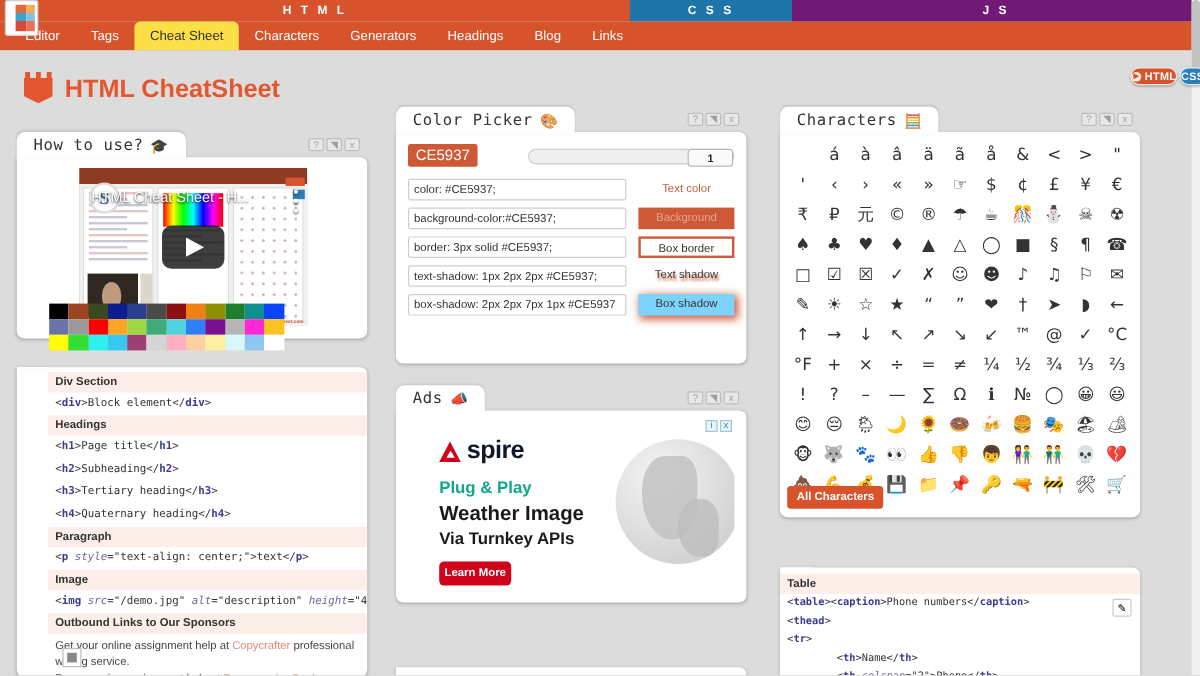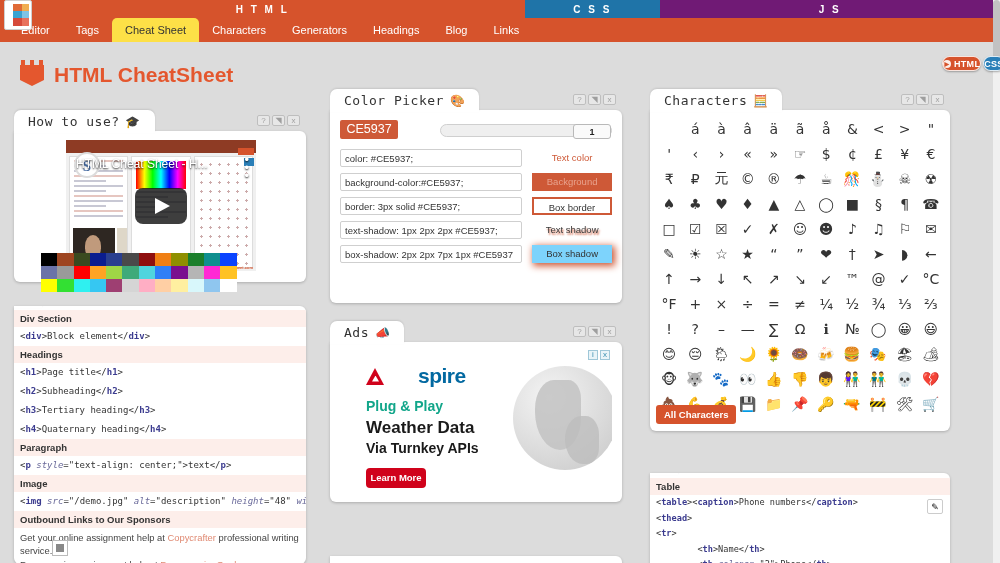--- a/index.html
+++ b/index.html
@@ -94,21 +94,21 @@
   .vid-kebab span{display:block;}
   .vid-tr1{ position:absolute; right:2px; top:8px; width:16px; height:7px; background:#d6532c;}
   .vid-tr2{ position:absolute; right:2px; top:18px; width:10px; height:8px; background:#2a7fb8;}
   .play { position:absolute; left:50%; top:50%; transform:translate(-50%,-50%); width:52px; height:36px;
       background:rgba(20,20,20,.82); border-radius:8px; }
   .play:after { content:""; position:absolute; left:20px; top:10px; border-left:15px solid #fff;
       border-top:8px solid transparent; border-bottom:8px solid transparent; }
   .vid-wm { position:absolute; right:3px; bottom:1px; font-size:4px; color:#d6532c; font-weight:bold;}
 
   
-  #tags { left:14px; top:306px; width:292px; height:258px; overflow:hidden; }
+  #tags { left:14px; top:306px; width:292px; height:258px; overflow:hidden;padding-left:26px; }
   .taghdr { background:#fdeeea; color:#333; font-size:9.5px; font-weight:bold; padding:3px 6px; }
   .tagcode { font-family:"DejaVu Sans Mono","Liberation Mono",monospace; font-size:9px;
       color:#333; padding:3px 6px; line-height:13px; white-space:nowrap; }
   .tagcode .tg { color:#3b3b8f; font-weight:bold; }
   .tagcode .at { color:#6a6a9a; font-style:italic; }
   .sponsor { font-size:9.4px; color:#444; line-height:13.3px; padding:3px 6px; }
   .sponsor a { color:#e08a73; text-decoration:none; }
   .fakebtn { position:absolute; left:38px; bottom:8px; width:16px; height:16px; background:#fff;
       border:1px solid #bbb; }
   .fakebtn:after{content:"";position:absolute;left:3px;top:3px;width:8px;height:8px;background:#888;}
@@ -148,21 +148,21 @@
   .ad-globe:before{content:"";position:absolute;left:22px;top:14px;width:46px;height:70px;
       background:#c2c2c2;border-radius:45% 30% 50% 60%;opacity:.85;}
   .ad-globe:after{content:"";position:absolute;left:52px;top:50px;width:34px;height:48px;
       background:#bdbdbd;border-radius:55% 45% 40% 60%;opacity:.8;}
   .ad-logo { position:absolute; left:26px; top:14px; display:flex; align-items:center; gap:4px; }
   .ad-tri { width:19px; height:17px; position:relative; }
   .ad-tri:before { content:""; position:absolute; left:0; top:0; width:0; height:0;
       border-left:9.5px solid transparent; border-right:9.5px solid transparent; border-bottom:17px solid #d0021b; }
   .ad-tri:after { content:""; position:absolute; left:6px; top:8px; width:7px; height:6px; background:#fff;
       clip-path: polygon(50% 0,100% 100%,0 100%); }
-  .ad-brand { font-size:21px; font-weight:bold; color:#0369a1; letter-spacing:-.5px;margin-left:29px; }
+  .ad-brand { font-size:21px; font-weight:bold; color:#0f172a; letter-spacing:-.5px; }
   .ad-l1 { position:absolute; left:26px; top:48px; font-size:14px; font-weight:bold; color:#12a68a; }
   .ad-l2 { position:absolute; left:26px; top:68px; font-size:17px; font-weight:bold; color:#1a1a1a; }
   .ad-l3 { position:absolute; left:26px; top:90px; font-size:14px; font-weight:bold; color:#1a1a1a; }
   .ad-btn { position:absolute; left:26px; top:118px; width:60px; height:20px; background:#d0021b;
       border-radius:4px; color:#fff; font-size:9.5px; font-weight:bold; text-align:center; line-height:20px;
       cursor:pointer; }
 
   
   #chars { left:650px; top:110px; width:300px; height:321px; }
   .chargrid { position:absolute; left:6px; top:6px; right:6px; display:grid;
@@ -432,21 +432,21 @@
       <div class="ad-ctrl">
         <span>i</span>
         <span>x</span>
       </div>
       <div class="ad-globe"></div>
       <div class="ad-logo">
         <div class="ad-tri"></div>
         <div class="ad-brand">spire</div>
       </div>
       <div class="ad-l1">Plug &amp; Play</div>
-      <div class="ad-l2">Weather Data</div>
+      <div class="ad-l2">Weather Image</div>
       <div class="ad-l3">Via Turnkey APIs</div>
       <div class="ad-btn">Learn More</div>
     </div>
   </div>
 
   <div class="panel" id="chars">
     <div class="panel-tab">
       <span class="panel-title">Characters</span>
       <span class="panel-ico">🧮</span>
     </div>

